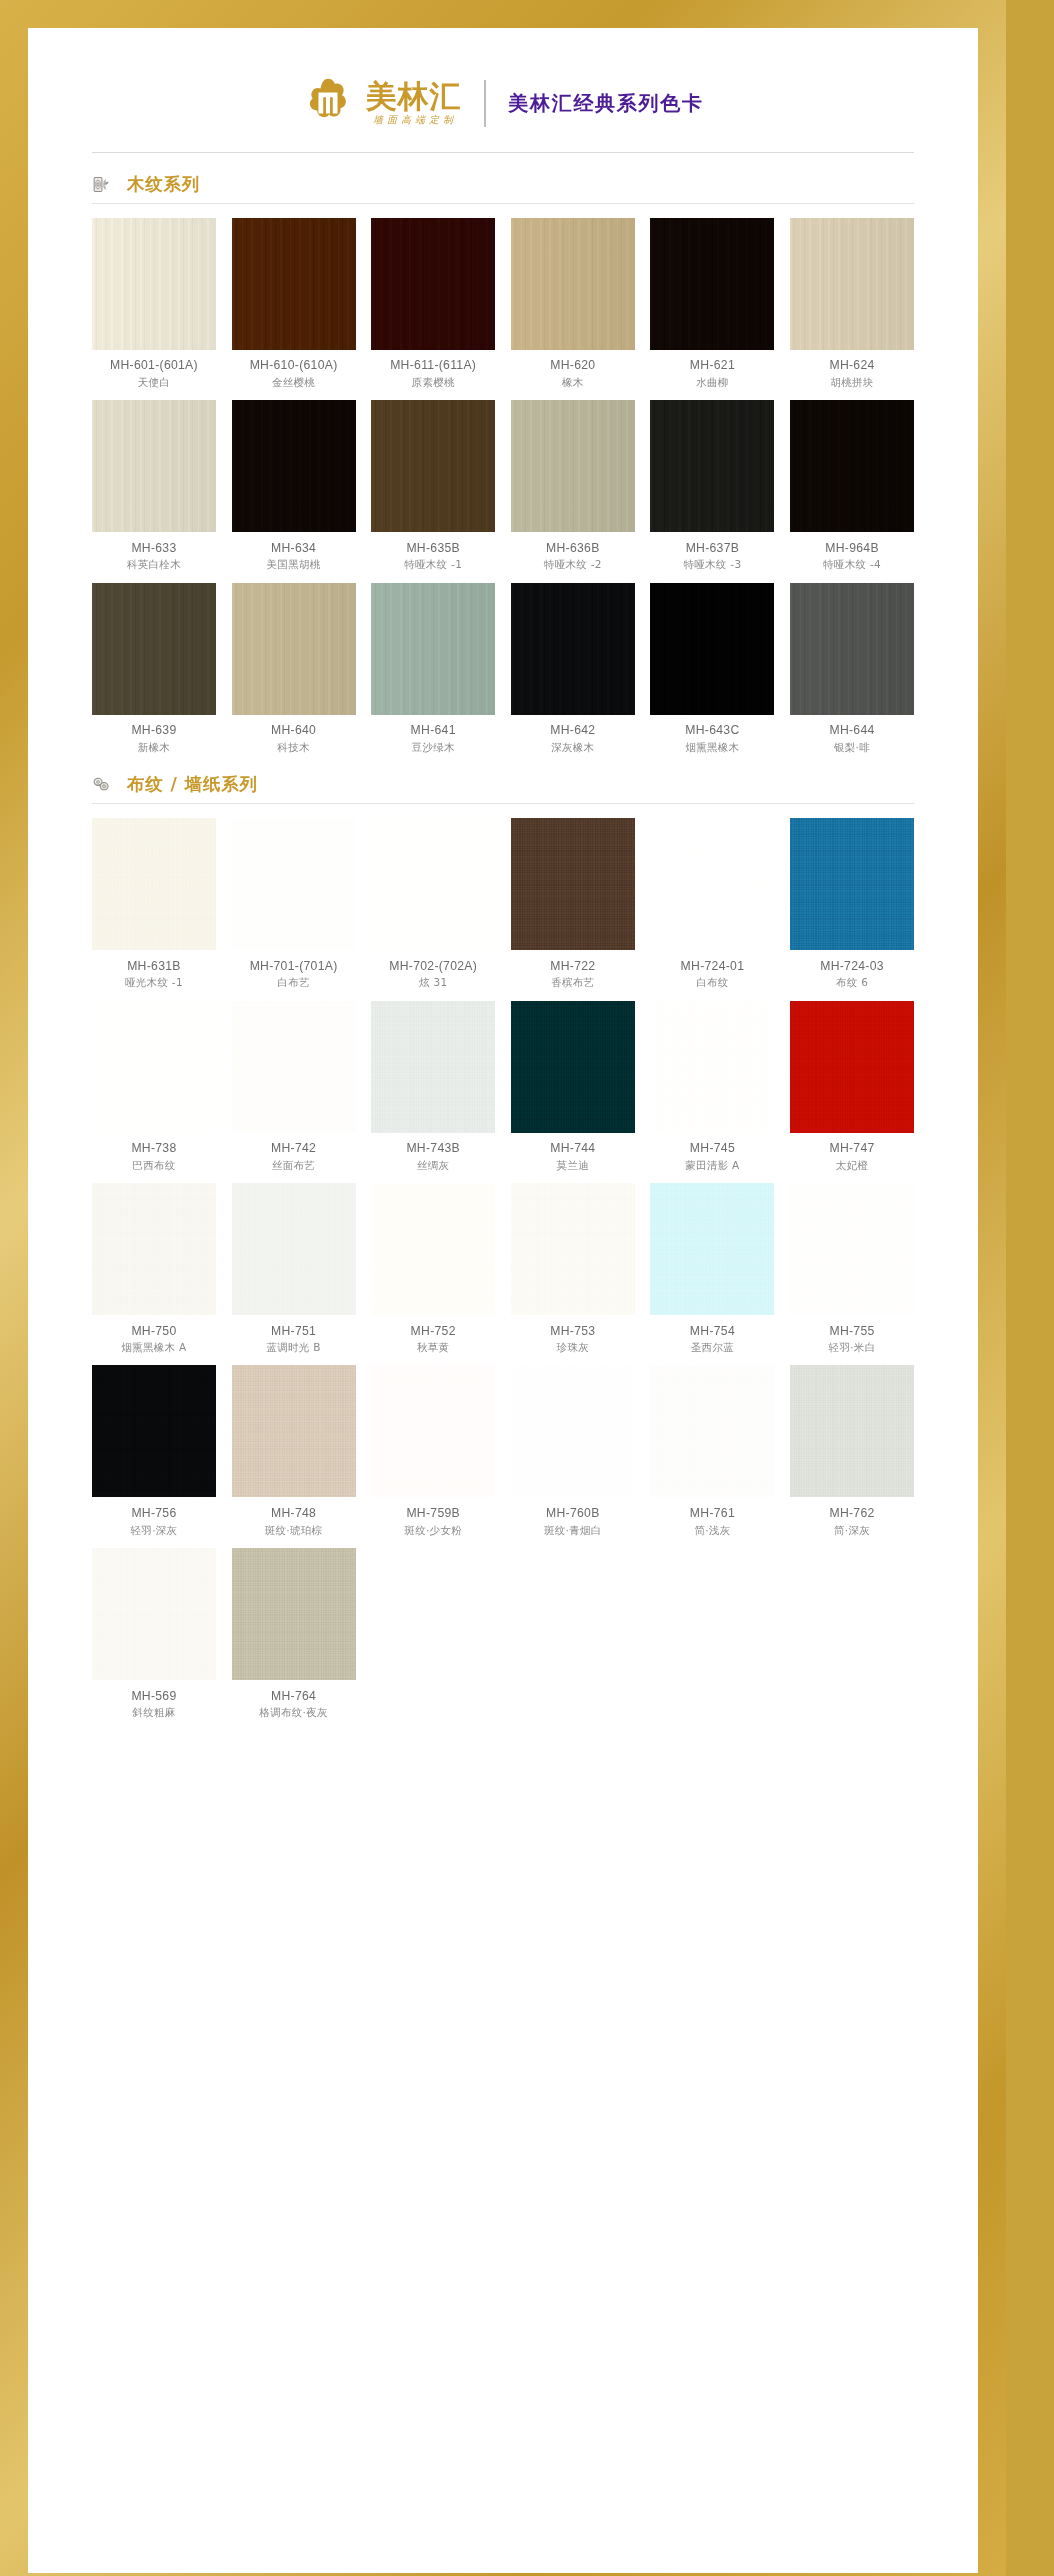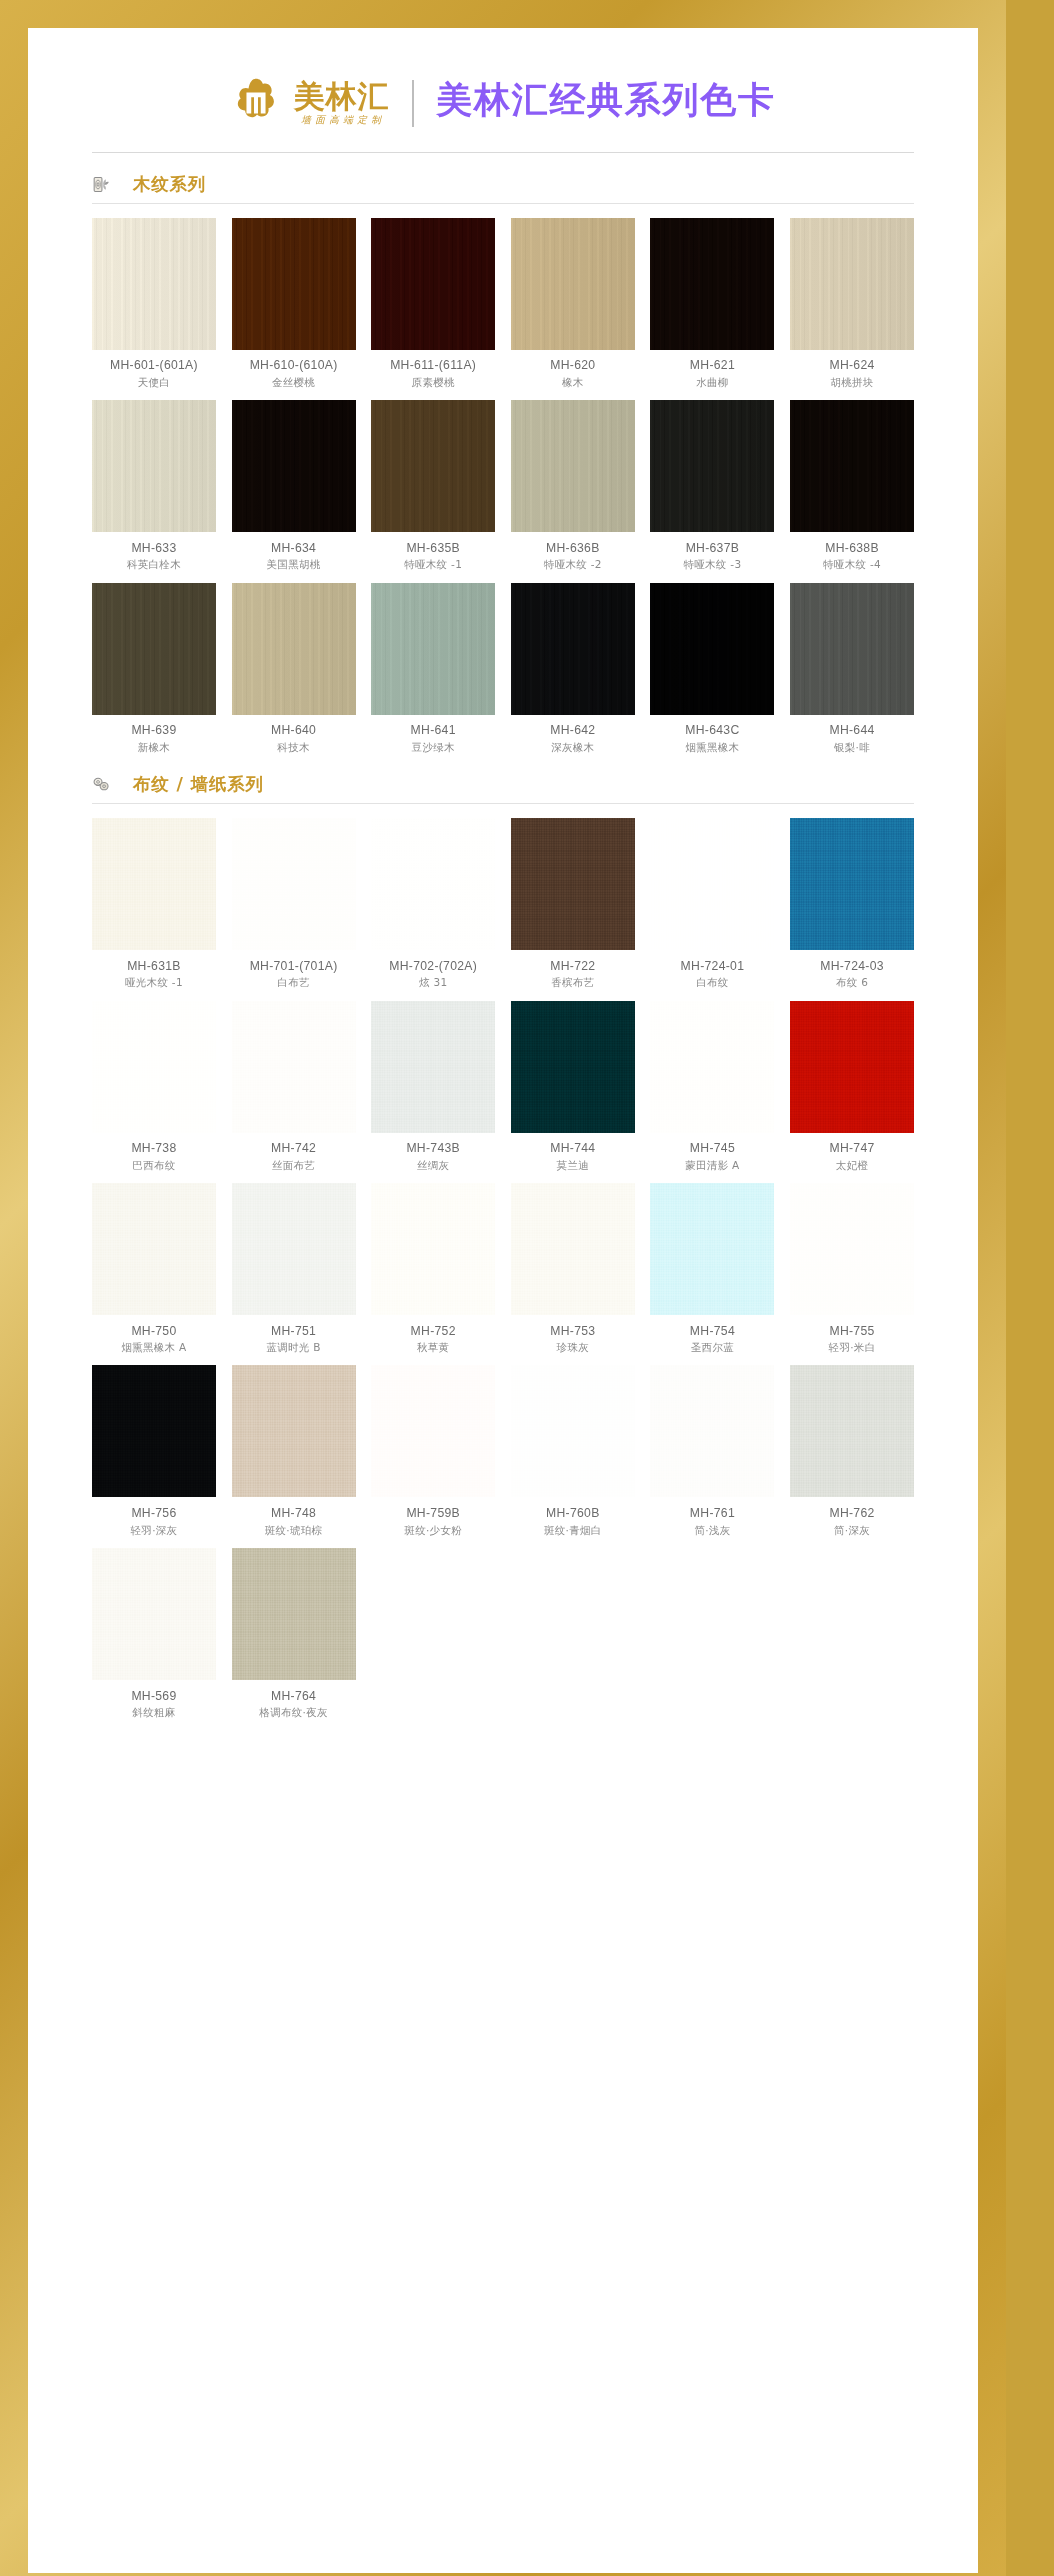--- a/index.html
+++ b/index.html
@@ -44,33 +44,33 @@
     font-size: 31px; font-weight: 700; color: #c9992c;
     letter-spacing: 0.9px; line-height: 1;
     font-family: "DejaVu Sans", "Liberation Sans", sans-serif;
   }
   .logo-sub {
     font-size: 9.6px; color: #c9992c; letter-spacing: 4.4px;
     line-height: 1; padding-left: 3.5px; font-style: italic;
   }
   .divider-v { width: 1.7px; height: 47px; background: #bdbdbd; }
   .main-title {
-    font-size: 36px; font-weight: 700; color: #8b5cf6;
+    font-size: 20px; font-weight: 700; color: #4c1d95;
     letter-spacing: 1.7px; line-height: 1;
-    font-family: Liberation Mono, monospace;
+    font-family: Liberation Sans, sans-serif;
   }
   .header-rule {
     height: 0.9px; background: #d9d9d9;
     margin: 0 64px 0 64px;
   }
 
   
   .section { padding: 0 64px; }
   .section-head {
-    display: flex; align-items: center; gap: 22px;
+    display: flex; align-items: center; gap: 16px;
     margin: 22.6px 0 8.7px 0;
   }
   .section-icon { width: 19px; height: 19px; flex: 0 0 auto; }
   .section-title {
     font-size: 17.4px; font-weight: 700; color: #c9992c;
     letter-spacing: 0.9px; line-height: 1;
     font-family: "DejaVu Sans", "Liberation Sans", sans-serif;
   }
   .section-rule { height: 0.9px; background: #e2e2e2; margin-bottom: 14px; }
 
@@ -216,21 +216,21 @@
             <div class="chip" style="background: rgb(80, 81, 76);">
               <div class="tex" style="background: repeating-linear-gradient(90deg, rgb(94, 95, 90) 0px, rgb(94, 95, 90) 1.7px, rgb(80, 81, 76) 1.7px, rgb(80, 81, 76) 4.4px, rgb(66, 67, 62) 4.4px, rgb(66, 67, 62) 5.2px, rgb(80, 81, 76) 5.2px, rgb(80, 81, 76) 9.6px), linear-gradient(90deg, rgb(86, 87, 82), rgb(74, 75, 70)); background-blend-mode: multiply, normal;"></div>
             </div>
             <div class="code">MH-637B</div>
             <div class="name">特哑木纹 -3</div>
           </div>
           <div class="cell">
             <div class="chip" style="background: rgb(56, 42, 33);">
               <div class="tex" style="background: repeating-linear-gradient(90deg, rgb(70, 56, 47) 0px, rgb(70, 56, 47) 1.7px, rgb(56, 42, 33) 1.7px, rgb(56, 42, 33) 4.4px, rgb(42, 28, 19) 4.4px, rgb(42, 28, 19) 5.2px, rgb(56, 42, 33) 5.2px, rgb(56, 42, 33) 9.6px), linear-gradient(90deg, rgb(62, 48, 39), rgb(50, 36, 27)); background-blend-mode: multiply, normal;"></div>
             </div>
-            <div class="code">MH-638B</div>
+            <div class="code">MH-964B</div>
             <div class="name">特哑木纹 -4</div>
           </div>
           <div class="cell">
             <div class="chip" style="background: rgb(138, 132, 112);">
               <div class="tex" style="background: repeating-linear-gradient(90deg, rgb(148, 142, 122) 0px, rgb(148, 142, 122) 1.7px, rgb(138, 132, 112) 1.7px, rgb(138, 132, 112) 4.4px, rgb(128, 122, 102) 4.4px, rgb(128, 122, 102) 5.2px, rgb(138, 132, 112) 5.2px, rgb(138, 132, 112) 9.6px), linear-gradient(90deg, rgb(144, 138, 118), rgb(132, 126, 106)); background-blend-mode: multiply, normal;"></div>
             </div>
             <div class="code">MH-639</div>
             <div class="name">新橡木</div>
           </div>
           <div class="cell">

